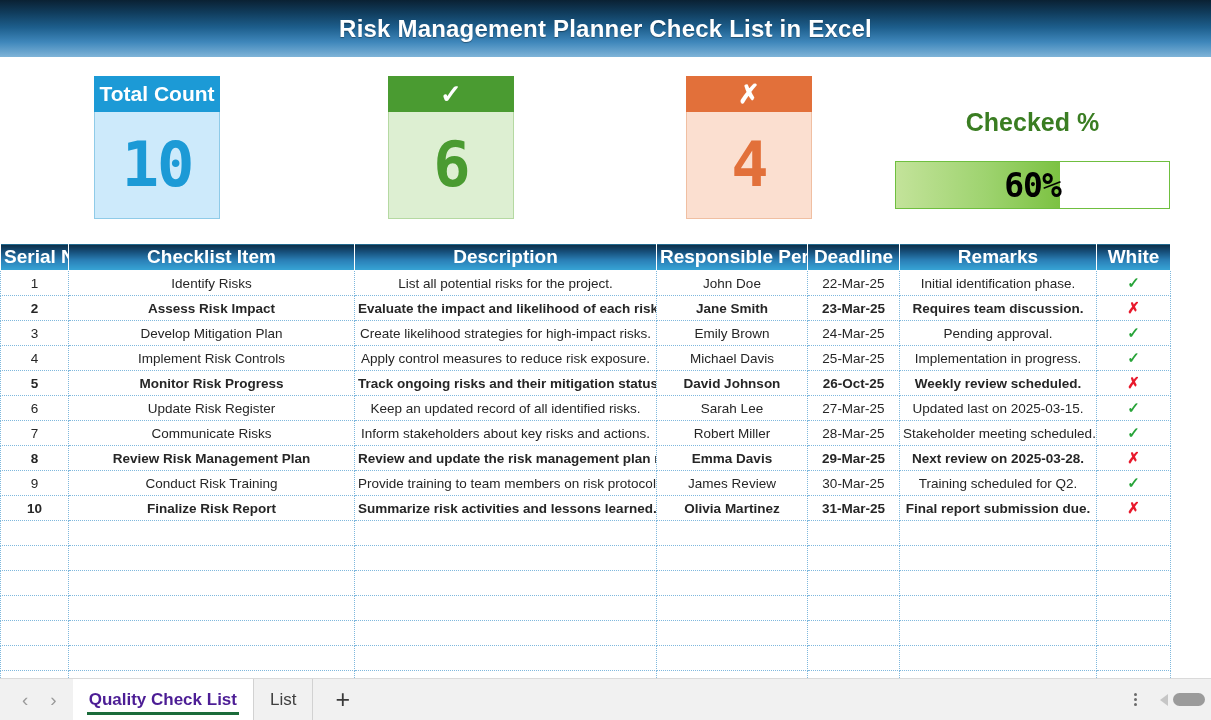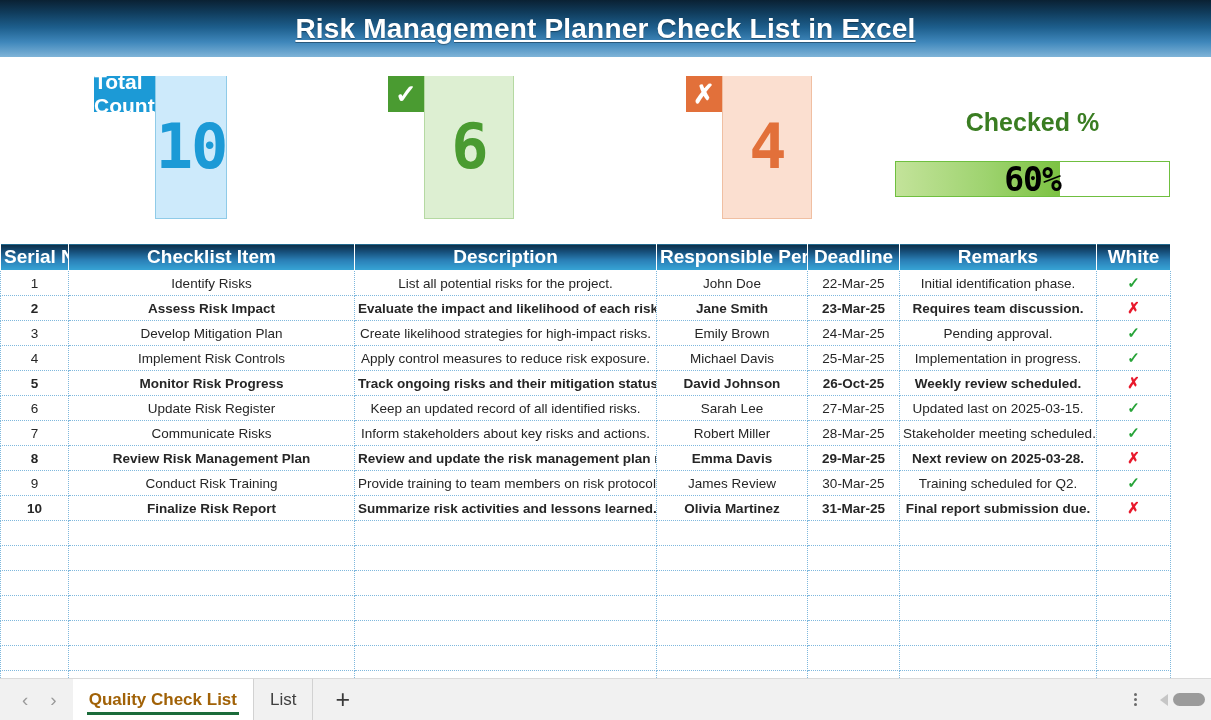--- a/index.html
+++ b/index.html
@@ -12,33 +12,32 @@
   #app { position: relative; width: 1211px; height: 720px; background:#fff; }
 
   
   .banner {
     position: absolute; left: 0; top: 0; width: 1211px; height: 57px;
     background: linear-gradient(to bottom, #0a2133 0%, #103c5c 22%, #1d5e8c 48%, #3f87bb 74%, #7fb4d8 100%);
     display: flex; align-items: center; justify-content: center;
   }
   .banner-title {
     color: #ffffff;
-    font-size: 28px;
+    font-size: 24px;
     font-weight: bold;
     letter-spacing: .2px;
     text-shadow: 0 1px 1px rgba(0,0,0,.35);
     white-space: nowrap;
-    text-decoration: underline;
   }
 
   
   .kpi {
     position: absolute;
     width: 174px; height: 143px;
-    display: flex; flex-direction: row; padding-left: 48px;
+    display: flex; flex-direction: column; padding-left: 48px;
   }
   .kpi-head {
     height: 36px; flex: 0 0 36px;
     display: flex; align-items: center; justify-content: center;
     color: #ffffff; font-weight: bold;
   }
   .kpi-body {
     flex: 1 1 auto;
     display: flex; align-items: center; justify-content: center;
   }
@@ -63,21 +62,21 @@
   #kpi-pending .kpi-body { background:#fbdfd0; border:1px solid #f0bfa2; border-top:none; }
   #kpi-pending .kpi-value { color:#e2703a; }
 
   
   #gauge { position: absolute; left: 895px; top: 108px; width: 275px; }
   .gauge-label {
     text-align: center; color:#3a7d22; font-size:25px; font-weight:bold;
     margin-bottom: 24px;
   }
   .gauge-bar {
-    position: relative; height: 36px; width: 275px;
+    position: relative; height: 48px; width: 275px;
     background: #ffffff; border: 1px solid #6fbf3f;
     overflow: hidden;
   }
   .gauge-fill {
     position: absolute; left:0; top:0; bottom:0;
     background: linear-gradient(to right, #c3e39a 0%, #9ed36f 55%, #7cc242 100%);
   }
   .gauge-text {
     position: absolute; inset: 0;
     display: flex; align-items: center; justify-content: center;
@@ -137,21 +136,21 @@
   }
   .nav-arrows { display:flex; align-items:center; padding-left:22px; gap:22px; }
   .nav-arrow { color:#9a9a9a; font-size:19px; line-height:1; cursor:default; }
   .tabs { display:flex; align-items:flex-end; height:42px; margin-left:16px; }
   .tab {
     display:flex; align-items:center; justify-content:center;
     padding: 0 16px; height: 42px;
     font-size:17px; color:#404040;
   }
   .tab.active {
-    background:#ffffff; color:#a16207; font-weight:bold;
+    background:#ffffff; color:#4c1d95; font-weight:bold;
     position:relative;
   }
   .tab.active .tab-underline {
     position:absolute; left:14px; right:14px; bottom:6px;
     height:3px; background:#1b6b3a;
   }
   .tab.inactive { border-left:1px solid #d2d2d2; border-right:1px solid #d2d2d2; }
   .addsheet {
     font-size:25px; color:#3a3a3a; padding: 0 22px; line-height:1;
     display:flex; align-items:center; height:42px;

